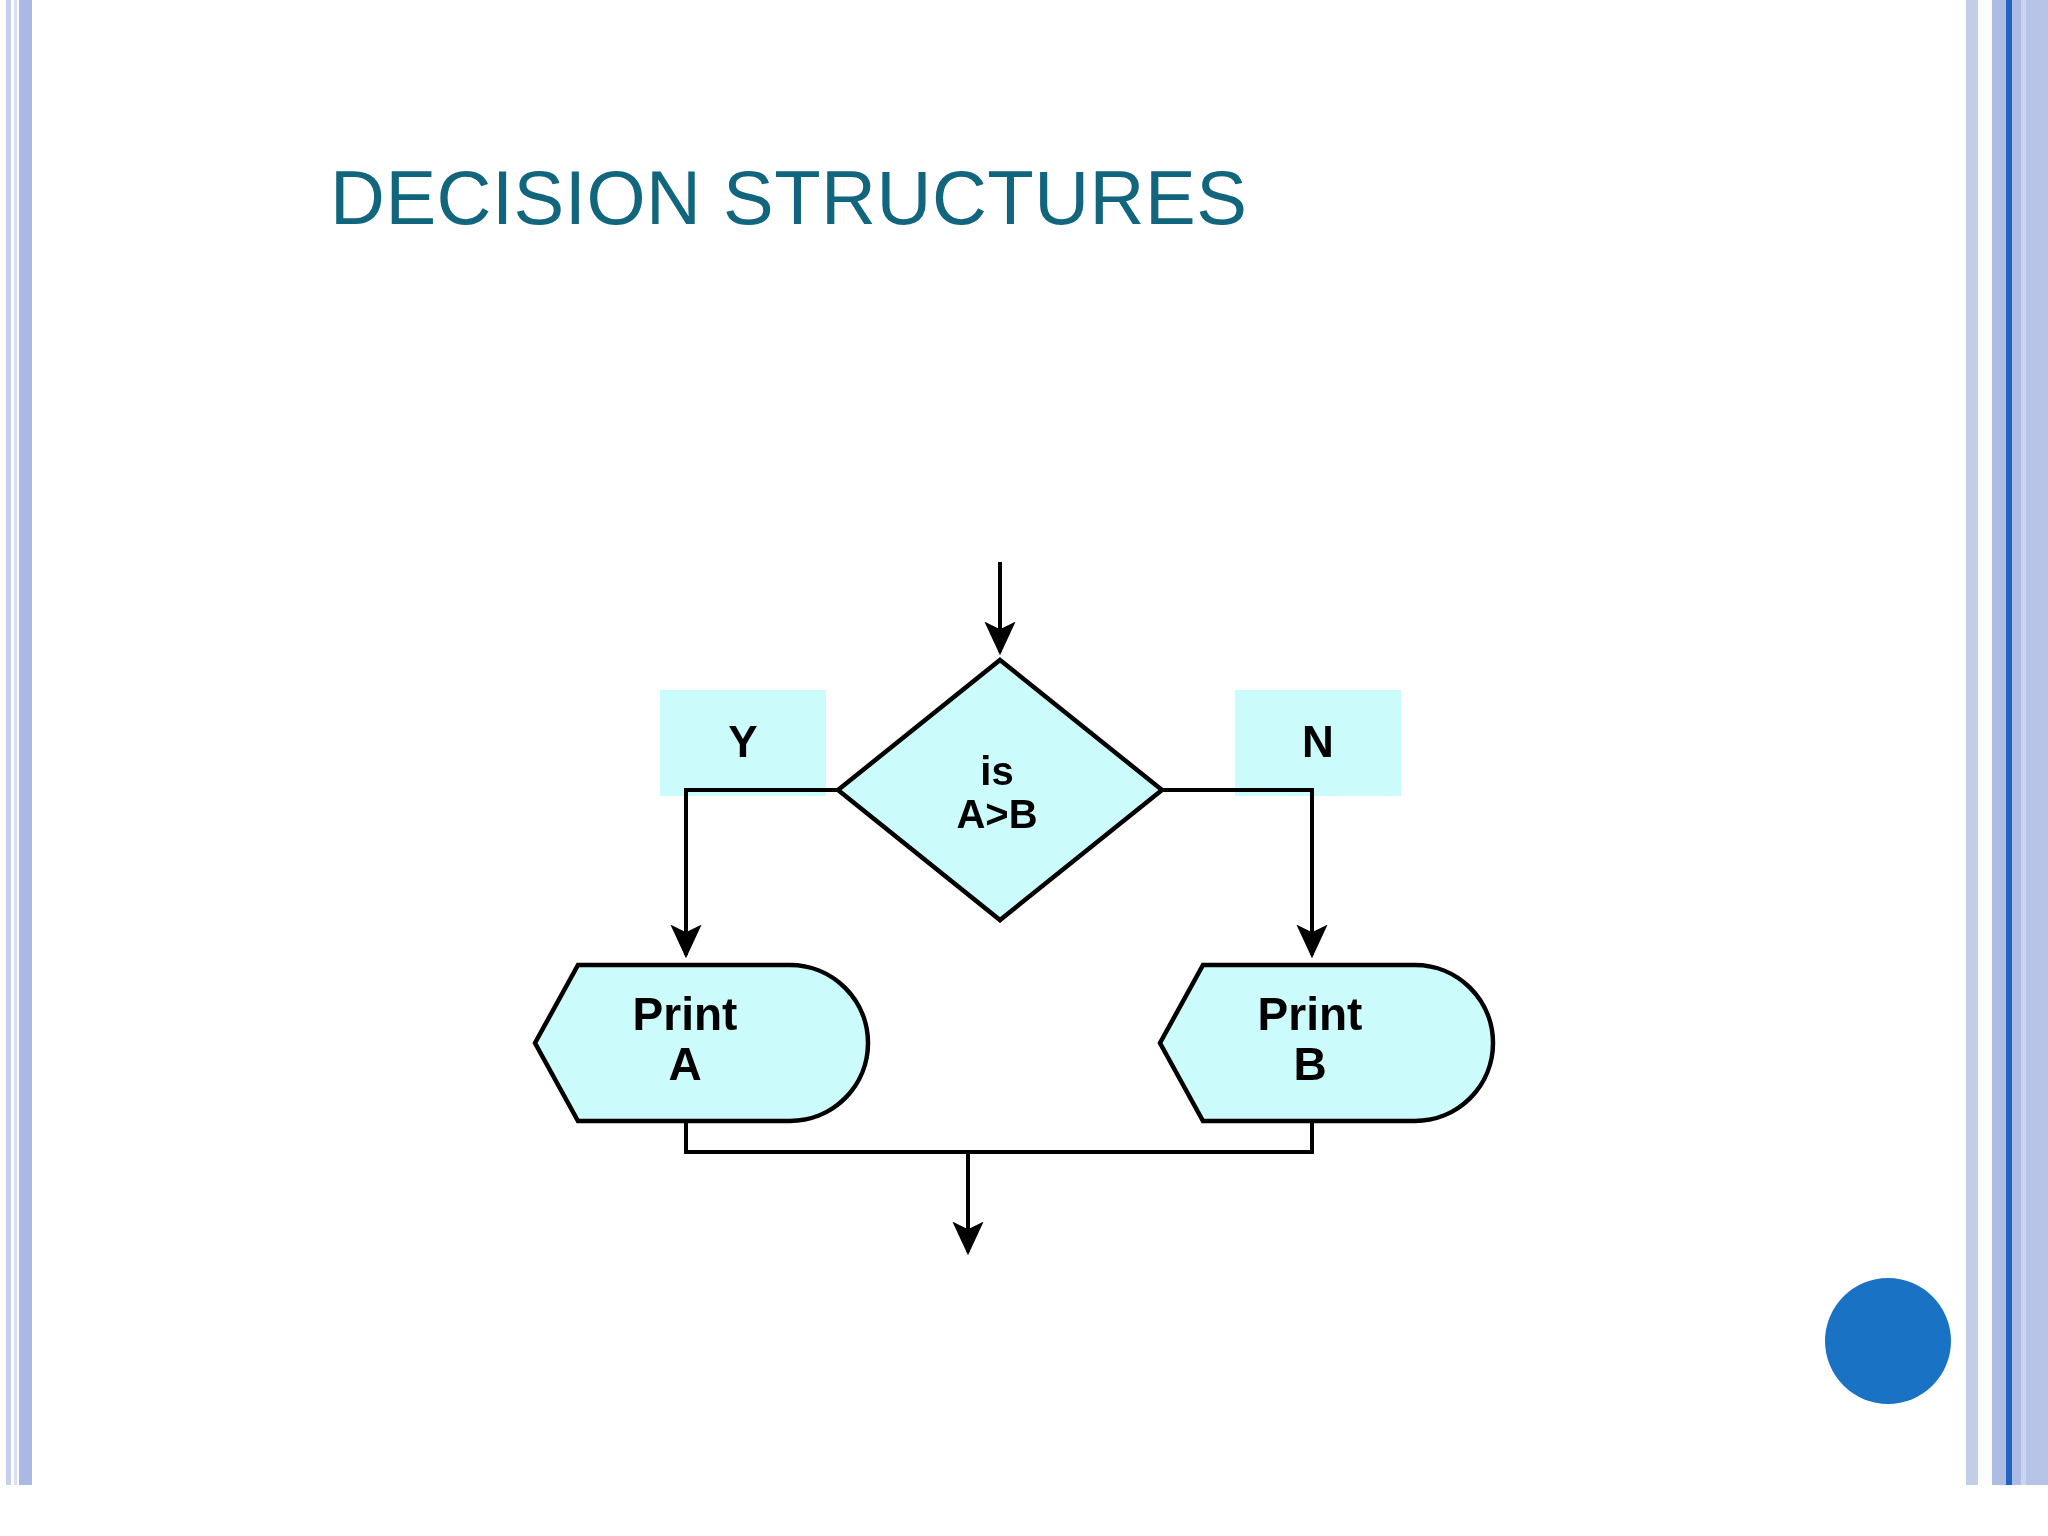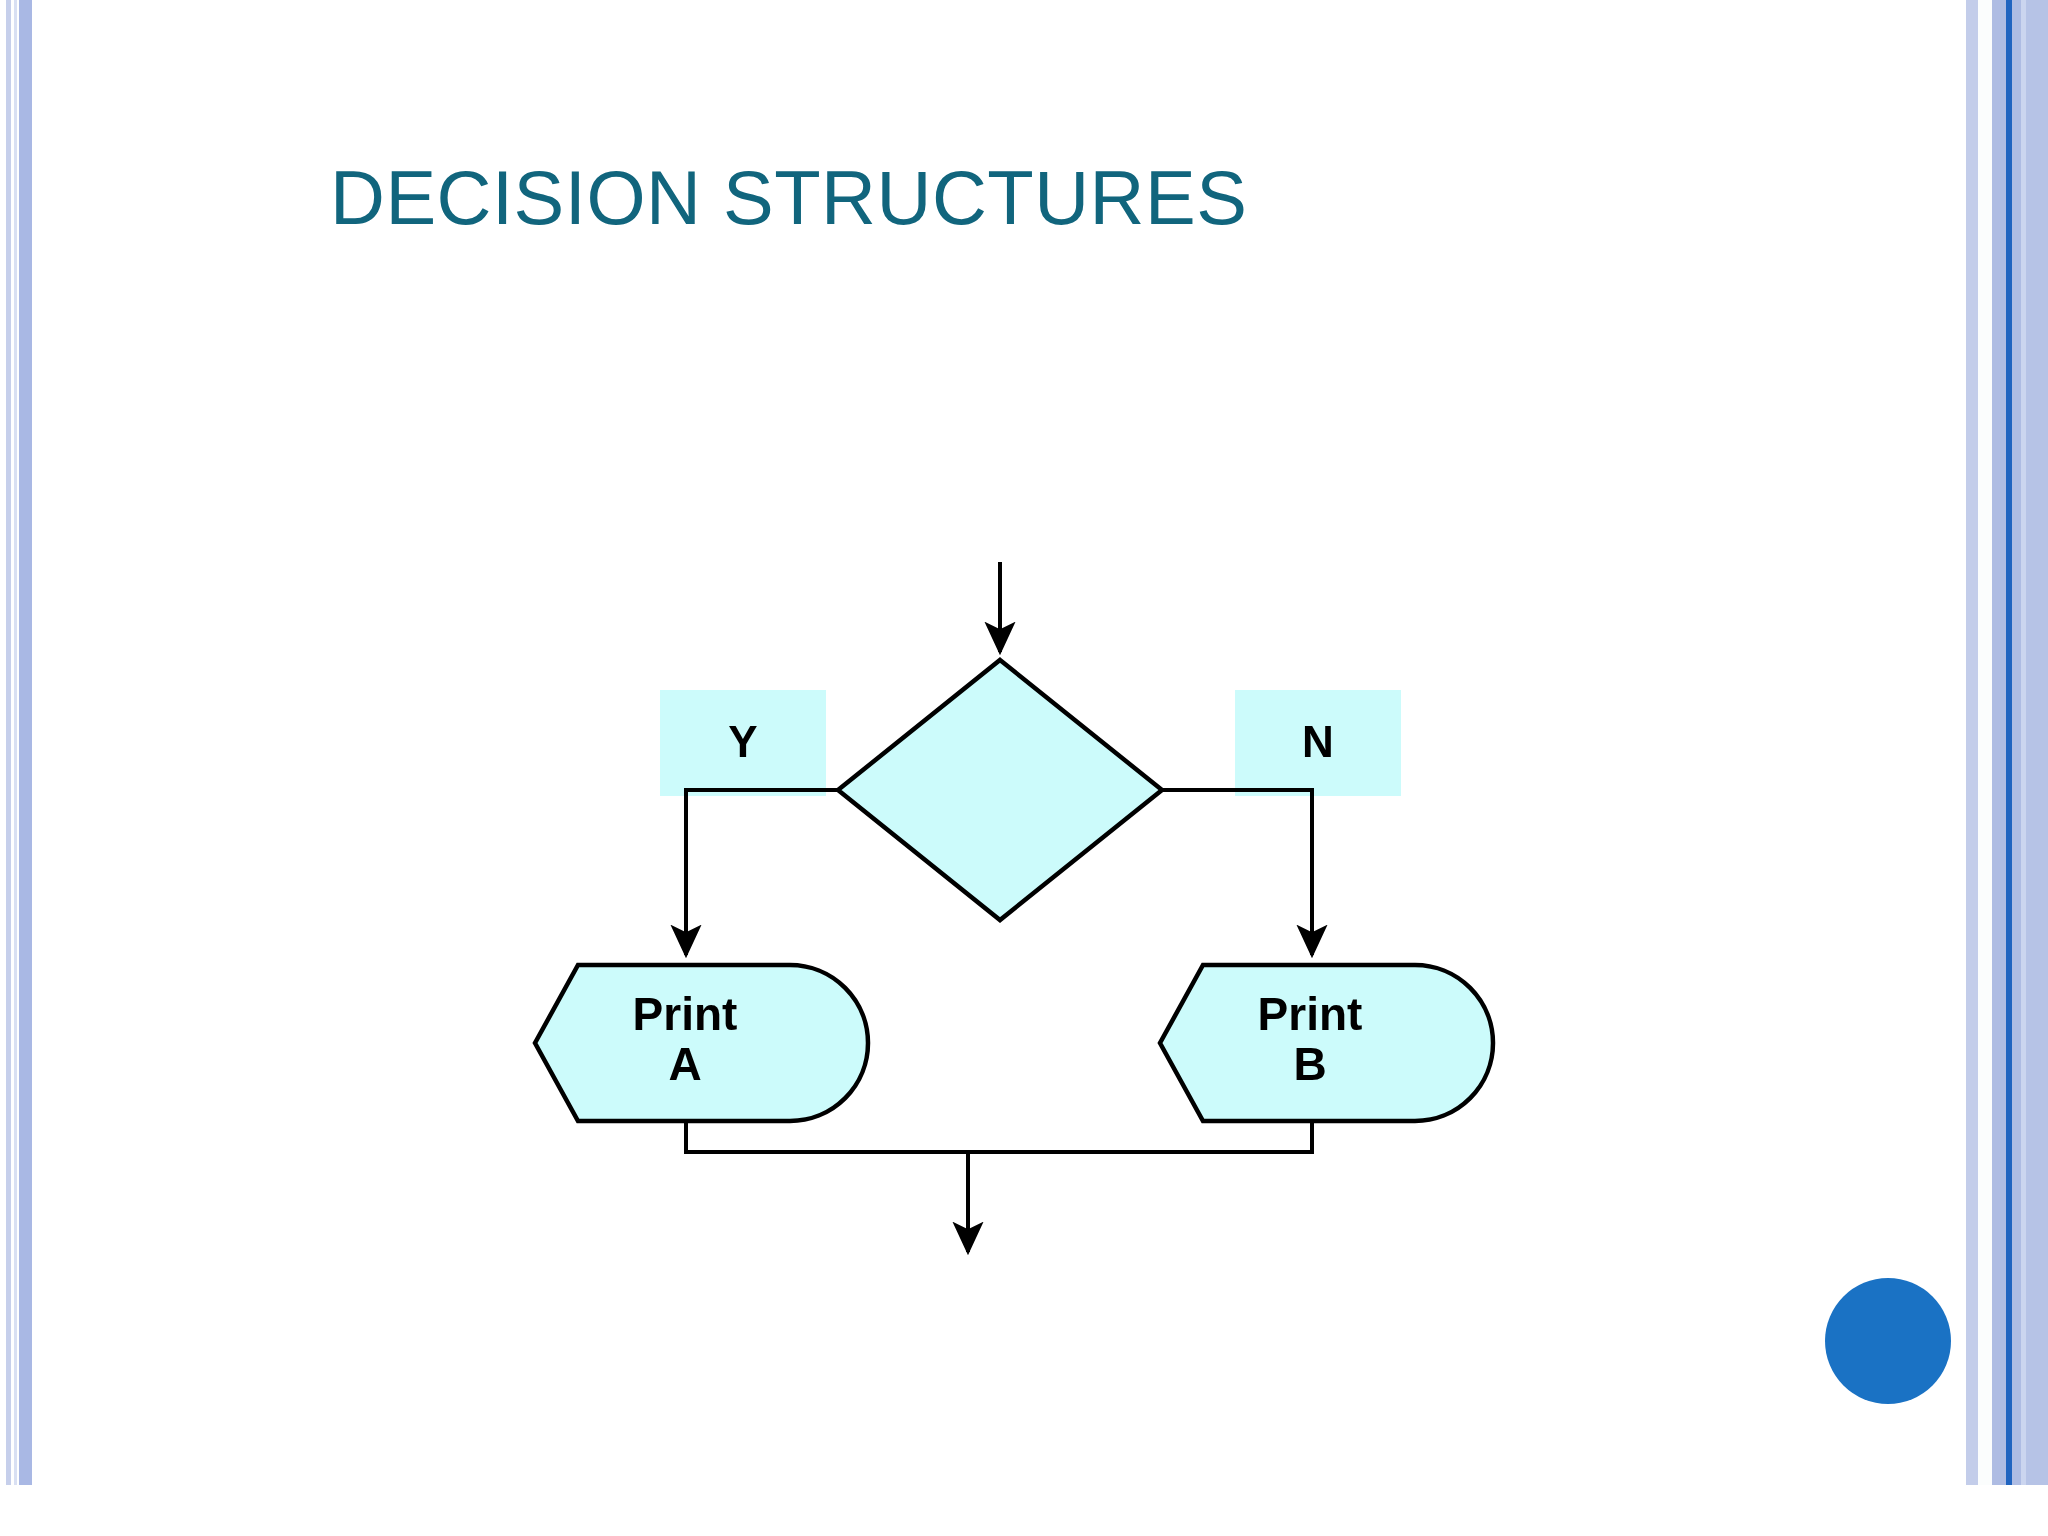--- a/index.html
+++ b/index.html
@@ -132,20 +132,22 @@
              L 1415,965
              A 78,78 0 0 1 1415,1121
              L 1203,1121
              L 1160,1043 Z" fill="#ccfbfb" stroke="#000000" stroke-width="4.5" stroke-linejoin="miter"></path>
 
     <polyline points="686,1121 686,1152 1312,1152 1312,1121" fill="none" stroke="#000000" stroke-width="4"></polyline>
 
     <line x1="968" y1="1152" x2="968" y2="1252" stroke="#000000" stroke-width="4" marker-end="url(#arrowhead)"></line>
   </svg>
 
+  <div class="shape-label lbl-diamond">is
+A&gt;B</div>
 
   <div class="shape-label lbl-y">Y</div>
 
   <div class="shape-label lbl-n">N</div>
 
   <div class="shape-label lbl-print-a">Print
 A</div>
 
   <div class="shape-label lbl-print-b">Print
 B</div>

